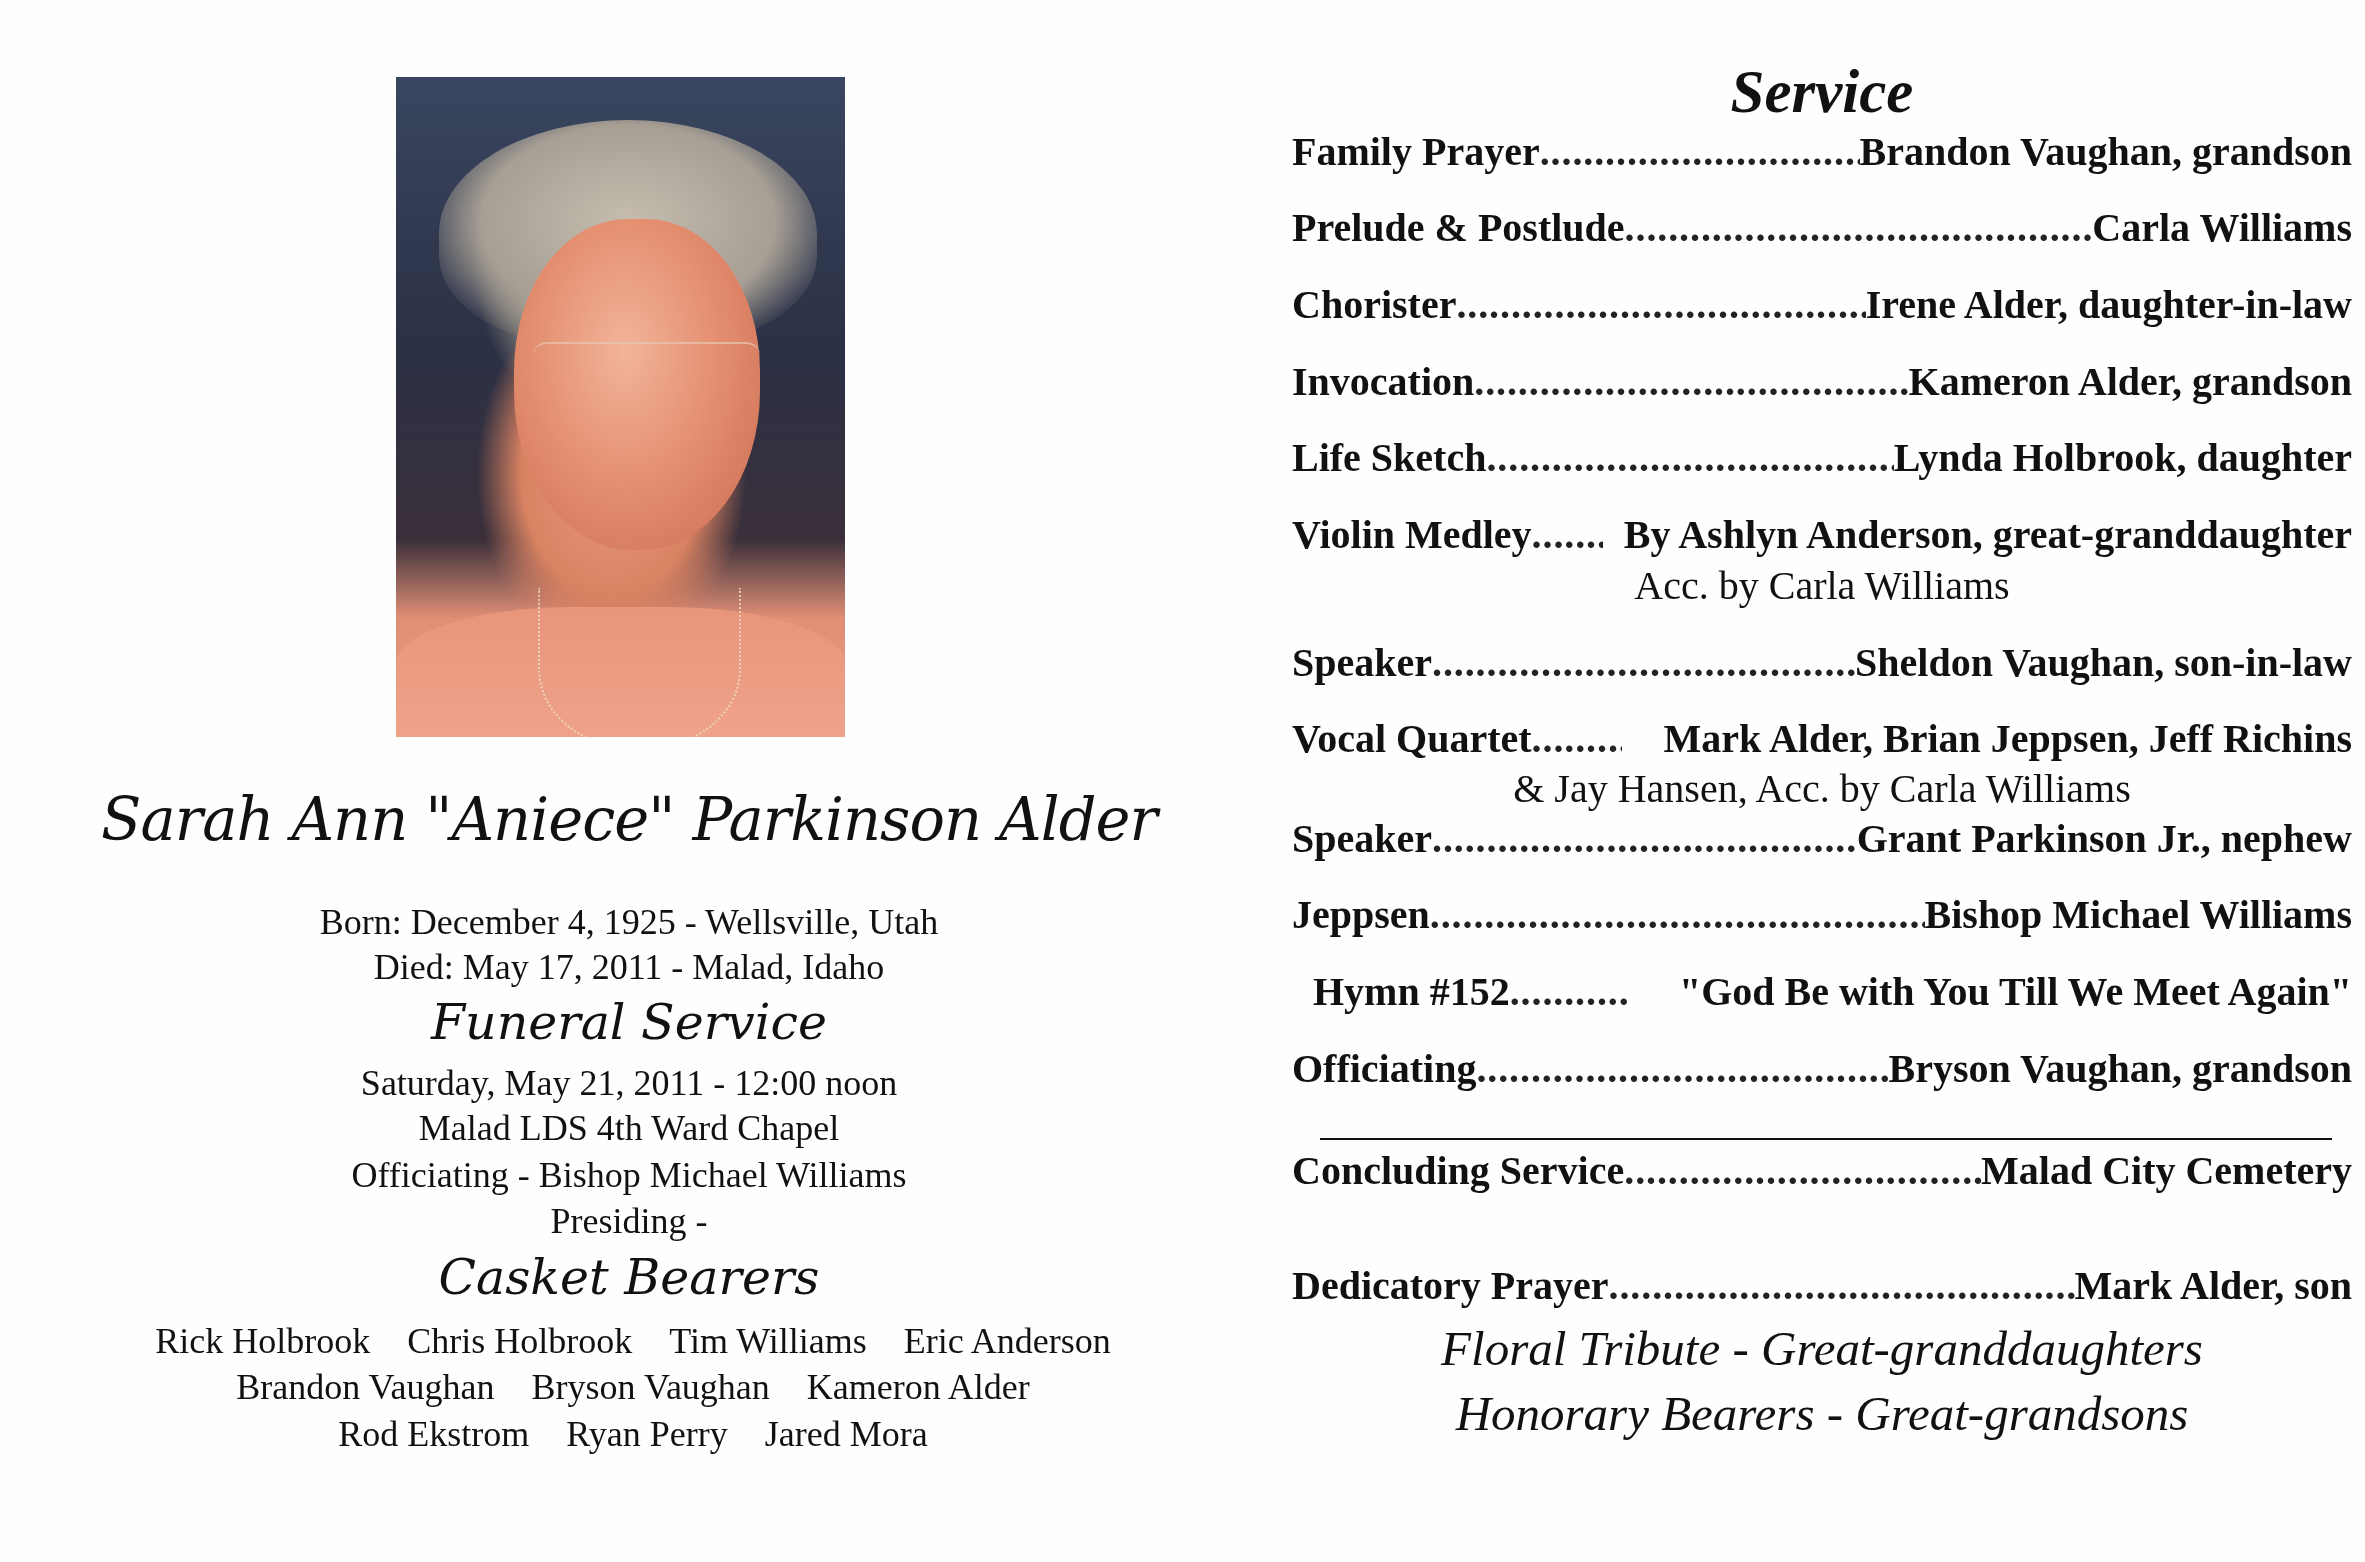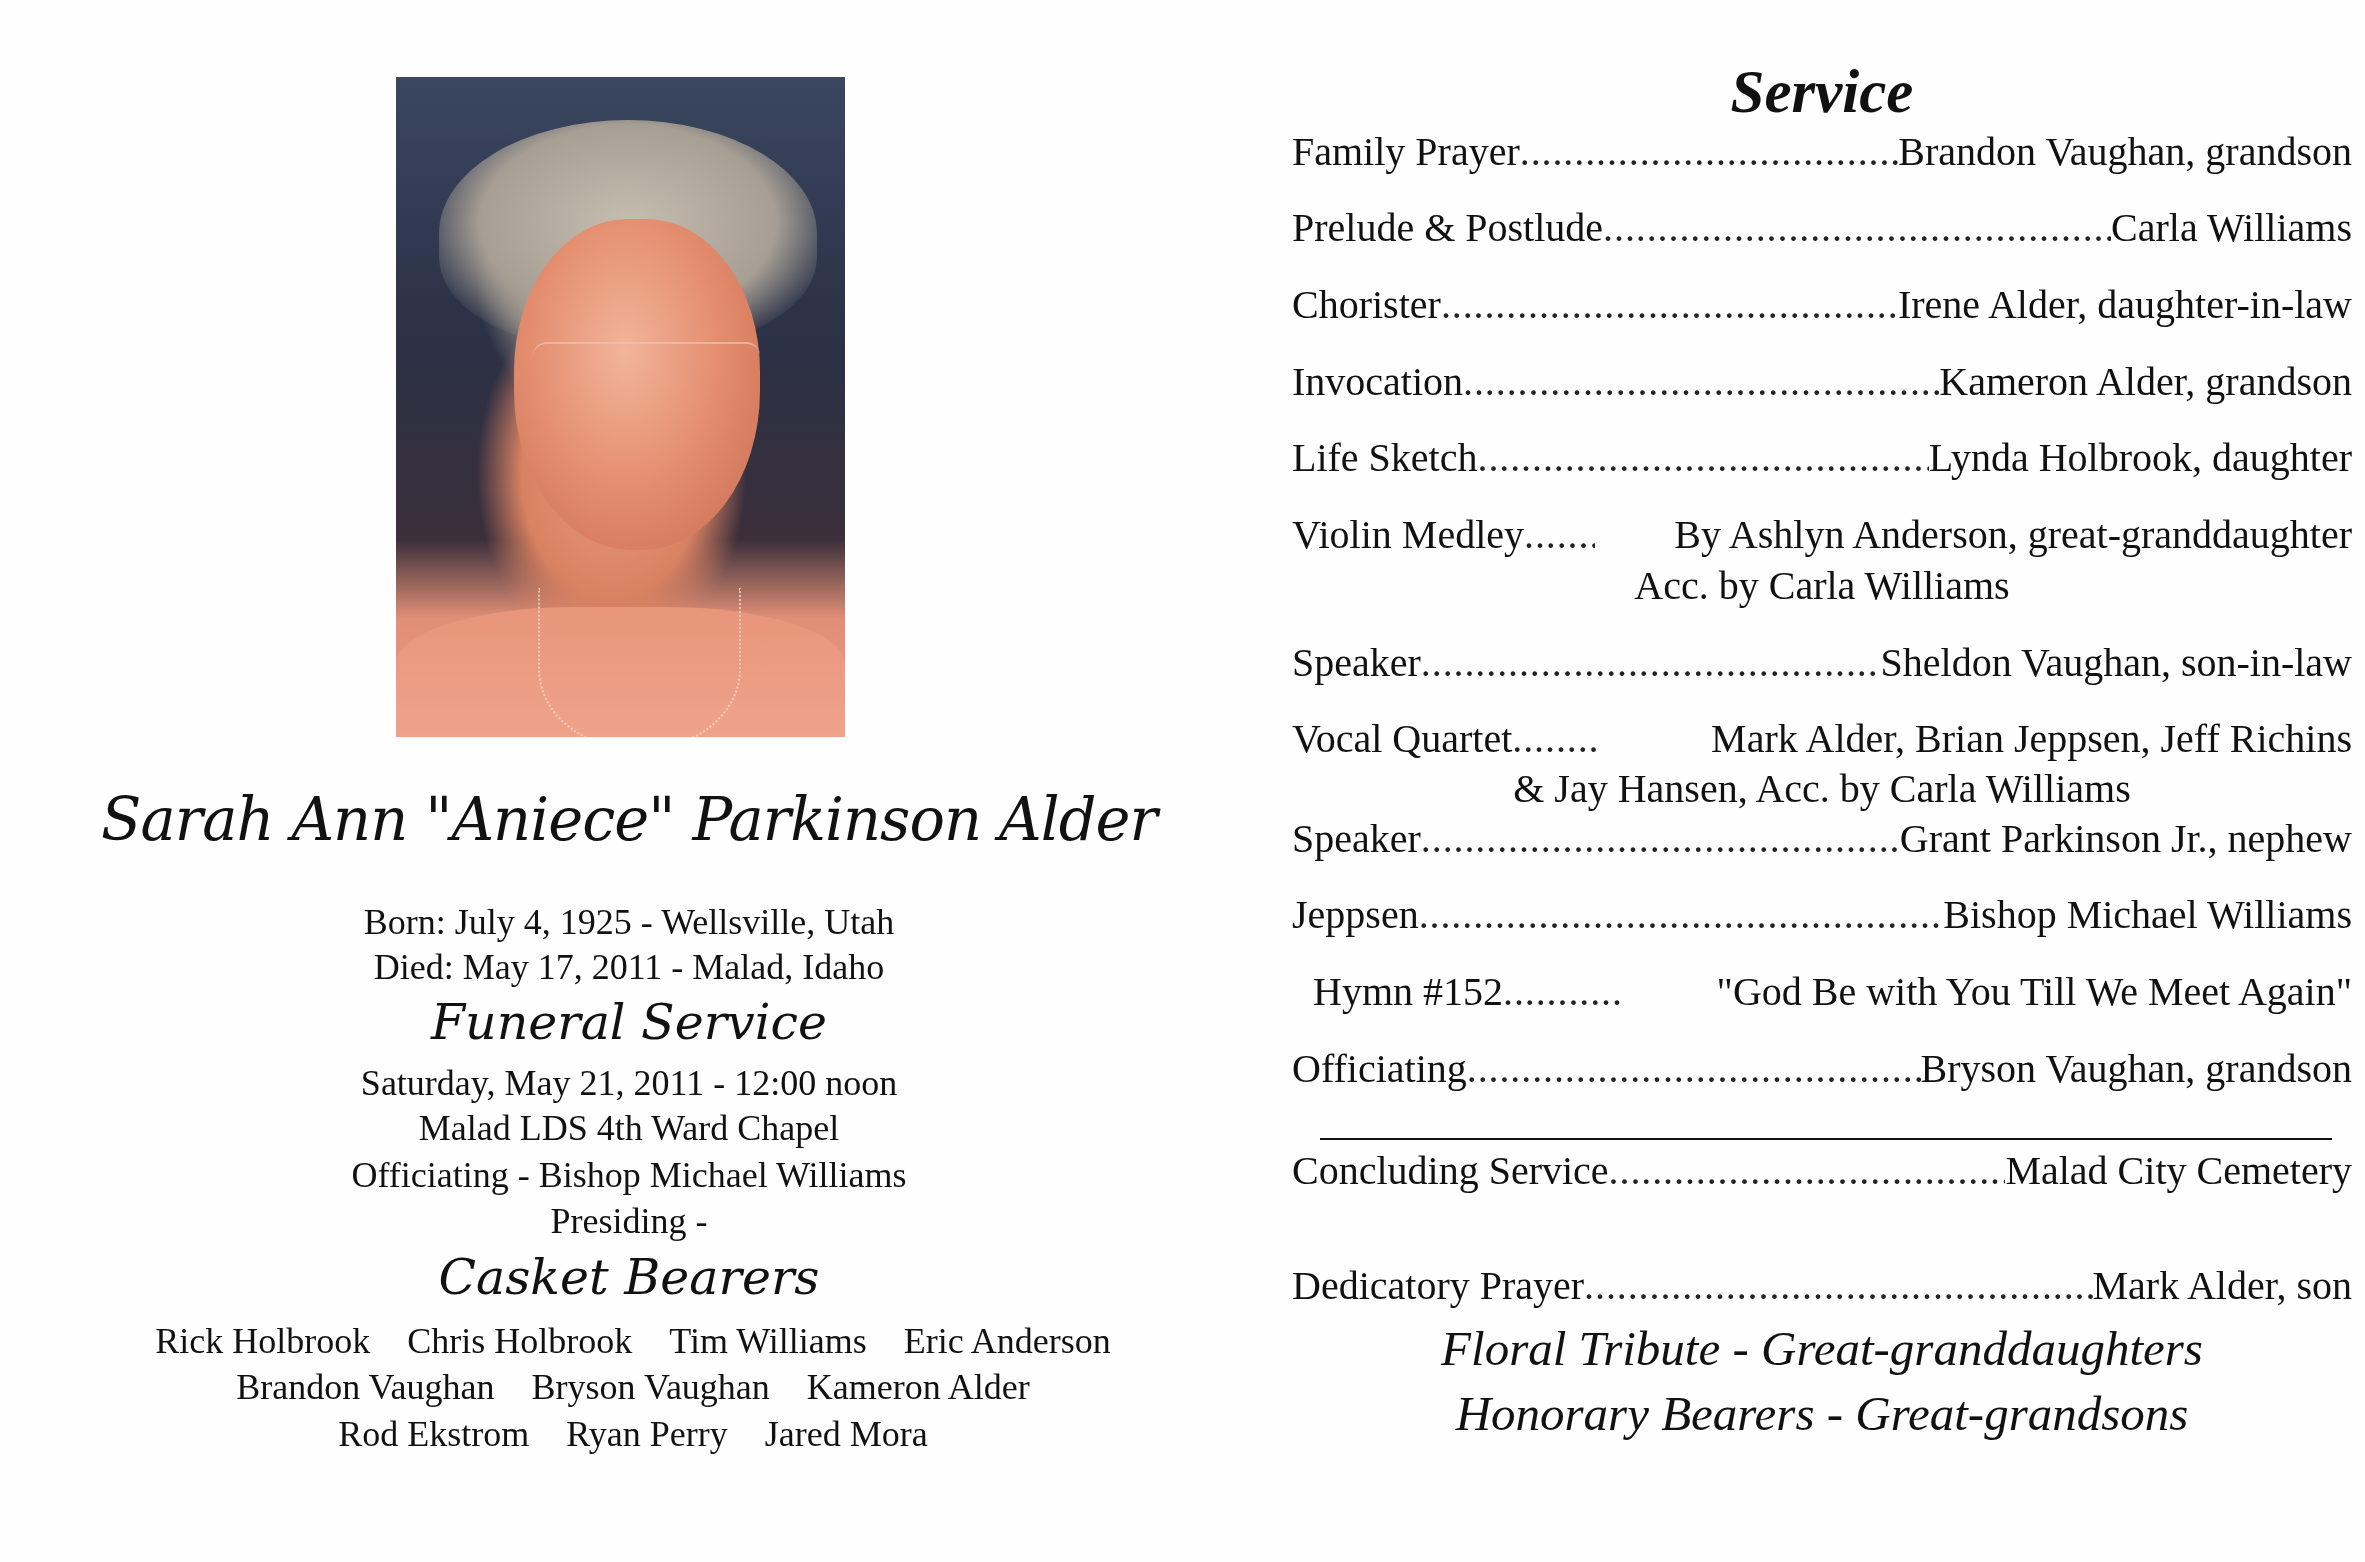--- a/index.html
+++ b/index.html
@@ -29,21 +29,21 @@
                 font-size: 59px; letter-spacing: -0.9px; }
   .centered { position: absolute; left: 0; width: 1258px; text-align: center; font-size: 36px; line-height: 1; }
   .section-title { position: absolute; left: 0; width: 1258px; text-align: center; font-size: 49px; }
   .bearers-row { position: absolute; left: 4px; width: 1258px; text-align: center; font-size: 36px; }
   .bearers-row span { margin: 0 14px; }
 
   
   .right { position: absolute; left: 1292px; top: 0; width: 1060px; height: 1562px; }
   .service-title { position: absolute; left: 0; width: 1060px; top: 57px; text-align: center;
                    font-family: "Liberation Serif", serif; font-weight: bold; font-style: italic; font-size: 61px; }
-  .row { position: absolute; left: 0; width: 1060px; display: flex; align-items: baseline; font-size: 40px; white-space: nowrap; }
+  .row { position: absolute; left: 0; width: 1060px; display: flex; align-items: baseline; font-size: 40px; white-space: nowrap; font-weight: bold; }
   .row .lbl { flex: 0 0 auto; }
   .row .dots { flex: 1 1 auto; overflow: hidden; color: #222; letter-spacing: 0.9px; }
   .row .dots::before { content: "............................................................................................................................................................................"; }
   .row .val { flex: 0 0 auto; }
   .cont { position: absolute; left: 0; width: 1060px; text-align: center; font-size: 40px; white-space: nowrap; }
   .rule { position: absolute; left: 28px; top: 1138px; width: 1012px; height: 0; border-top: 2.8px solid #111; }
   .footer { position: absolute; left: 0; width: 1060px; text-align: center; font-family: "Liberation Serif", serif;
             font-style: italic; font-size: 49px; }
 </style>
 </head>
@@ -55,21 +55,21 @@
     <div class="photo">
       <div class="hair"></div>
       <div class="shoulders"></div>
       <div class="face"></div>
       <div class="glasses"></div>
       <div class="pearls"></div>
     </div>
 
     <div class="name-title script">Sarah Ann "Aniece" Parkinson Alder</div>
 
-    <div class="centered" style="top:904px;">Born: July 4, 1925 - Wellsville, Utah</div>
+    <div class="centered" style="top:904px;">Born: December 4, 1925 - Wellsville, Utah</div>
     <div class="centered" style="top:949px;">Died: May 17, 2011 - Malad, Idaho</div>
 
     <div class="section-title script" style="top:994px;">Funeral Service</div>
 
     <div class="centered" style="top:1065px;">Saturday, May 21, 2011 - 12:00 noon</div>
     <div class="centered" style="top:1110px;">Malad LDS 4th Ward Chapel</div>
     <div class="centered" style="top:1157px;">Officiating - Bishop Michael Williams</div>
     <div class="centered" style="top:1203px;">Presiding -</div>
 
     <div class="section-title script" style="top:1249px;">Casket Bearers</div>

